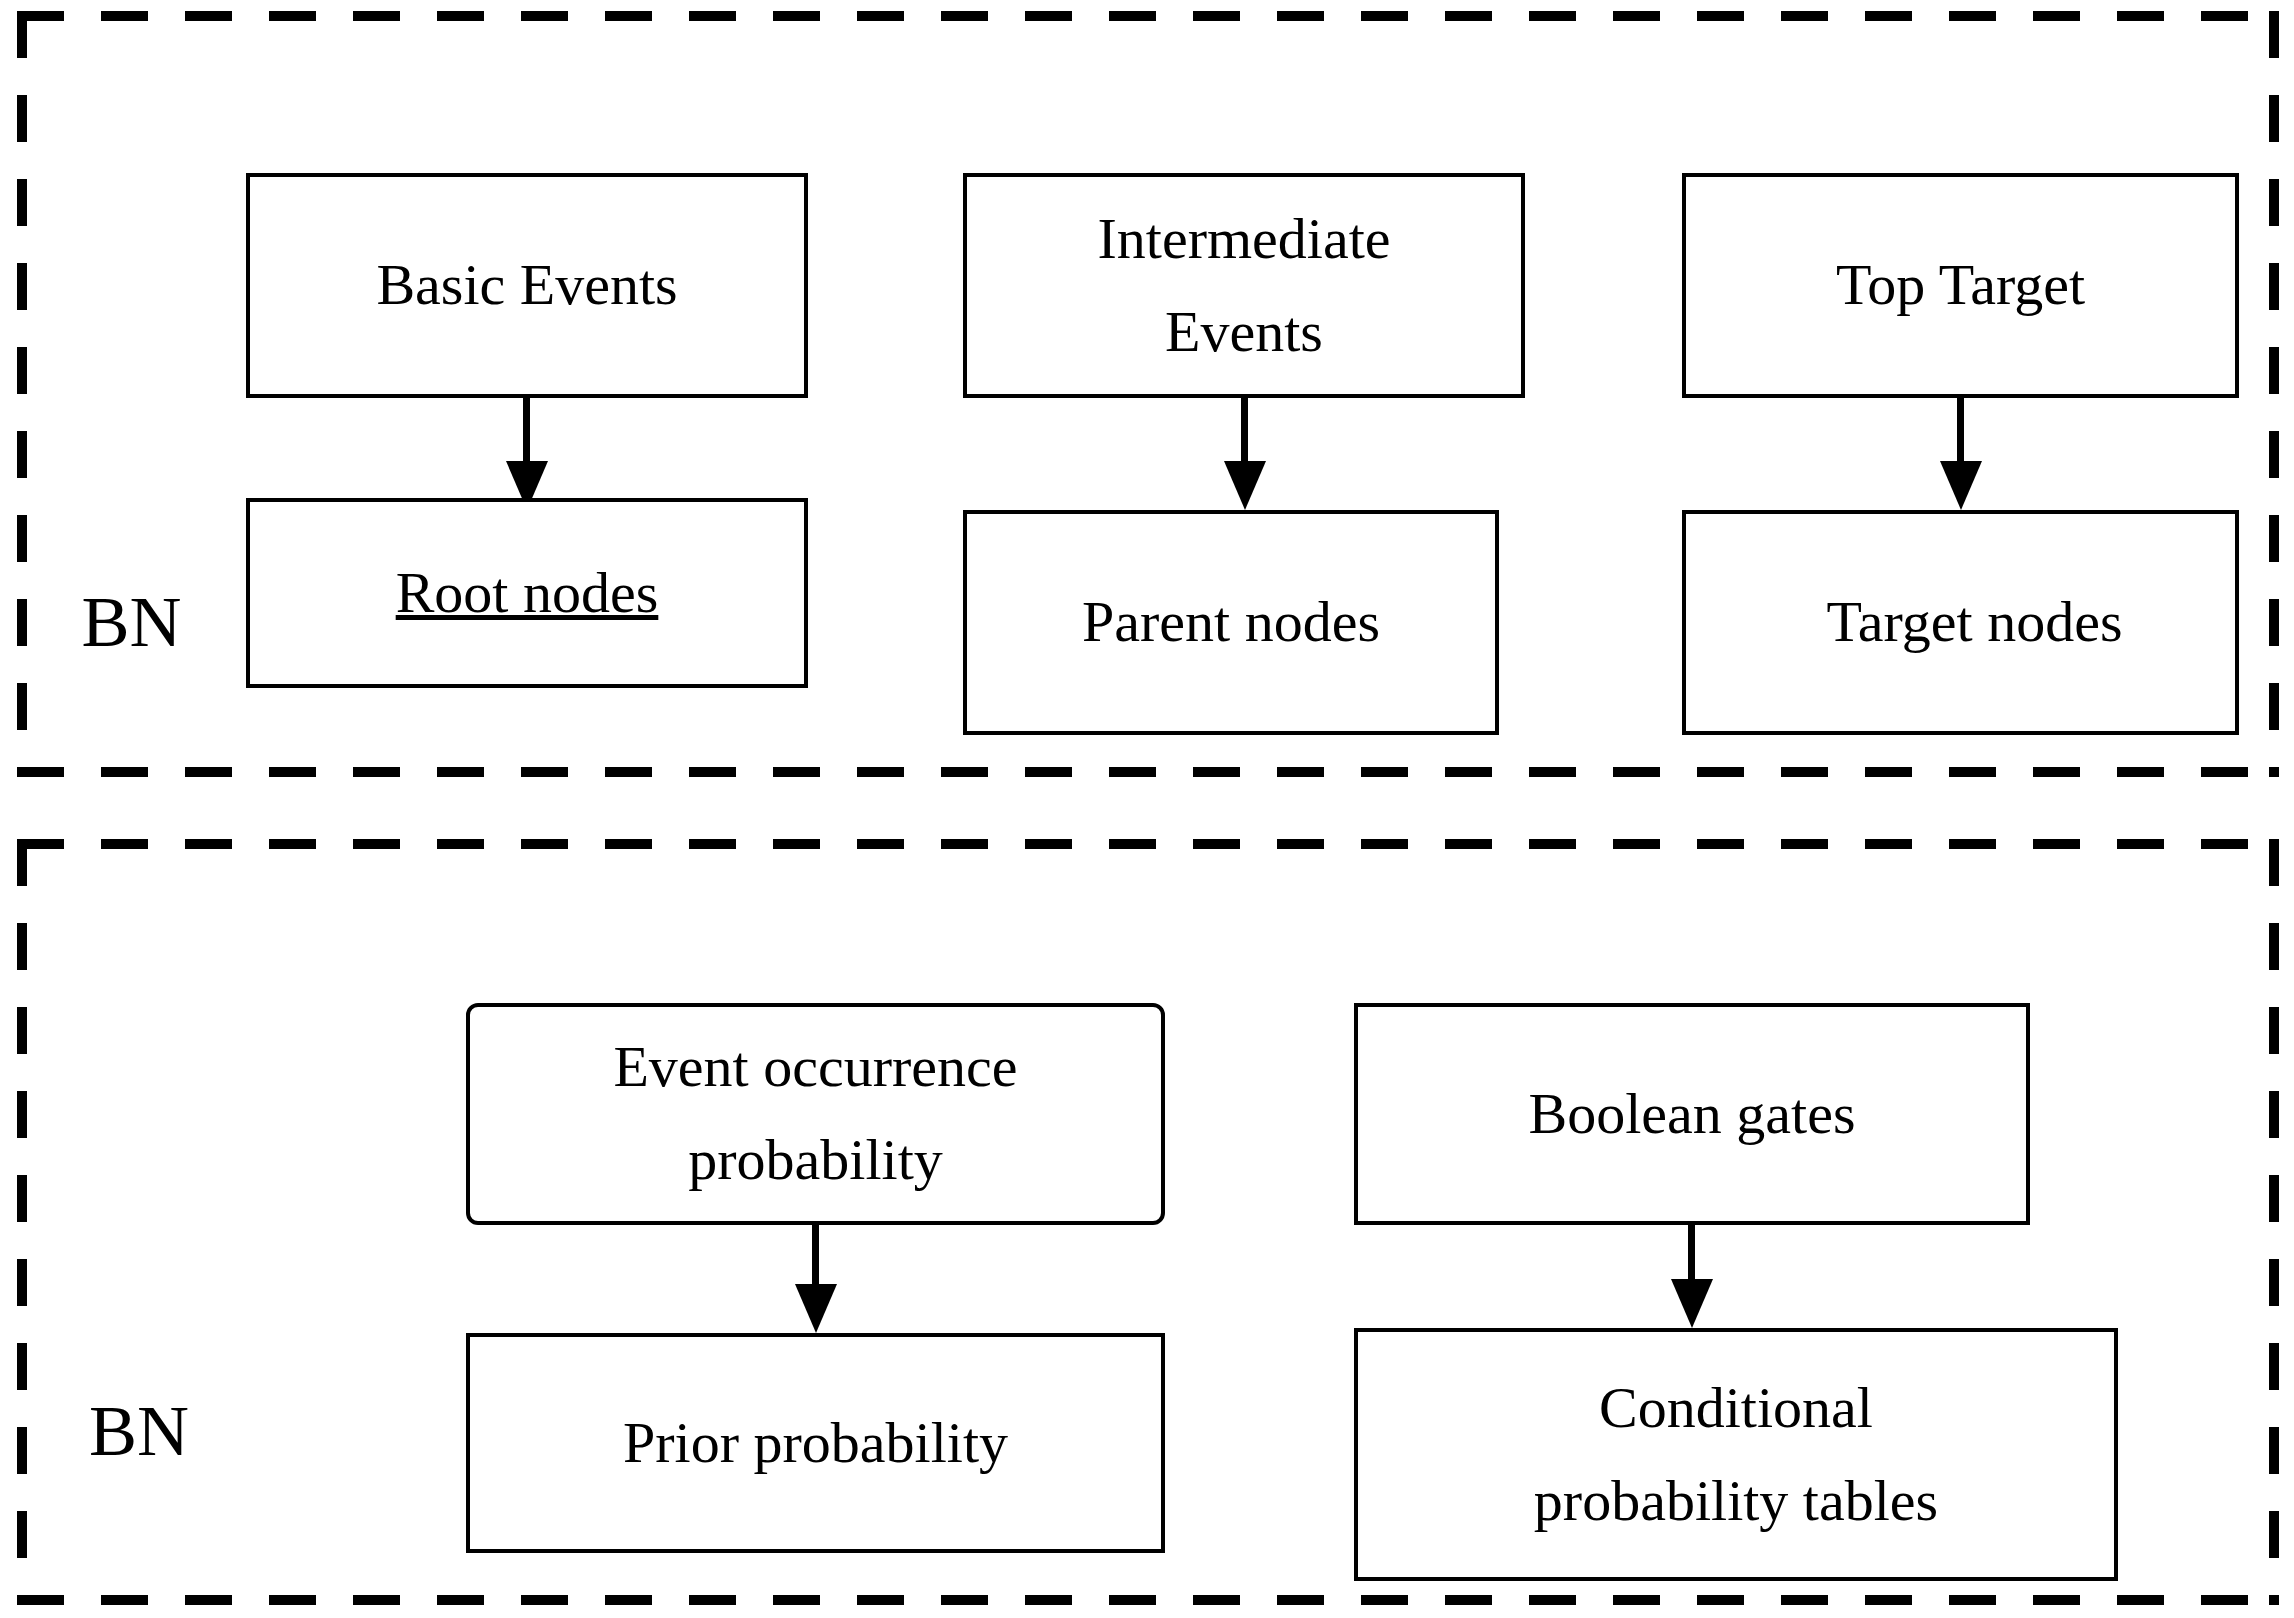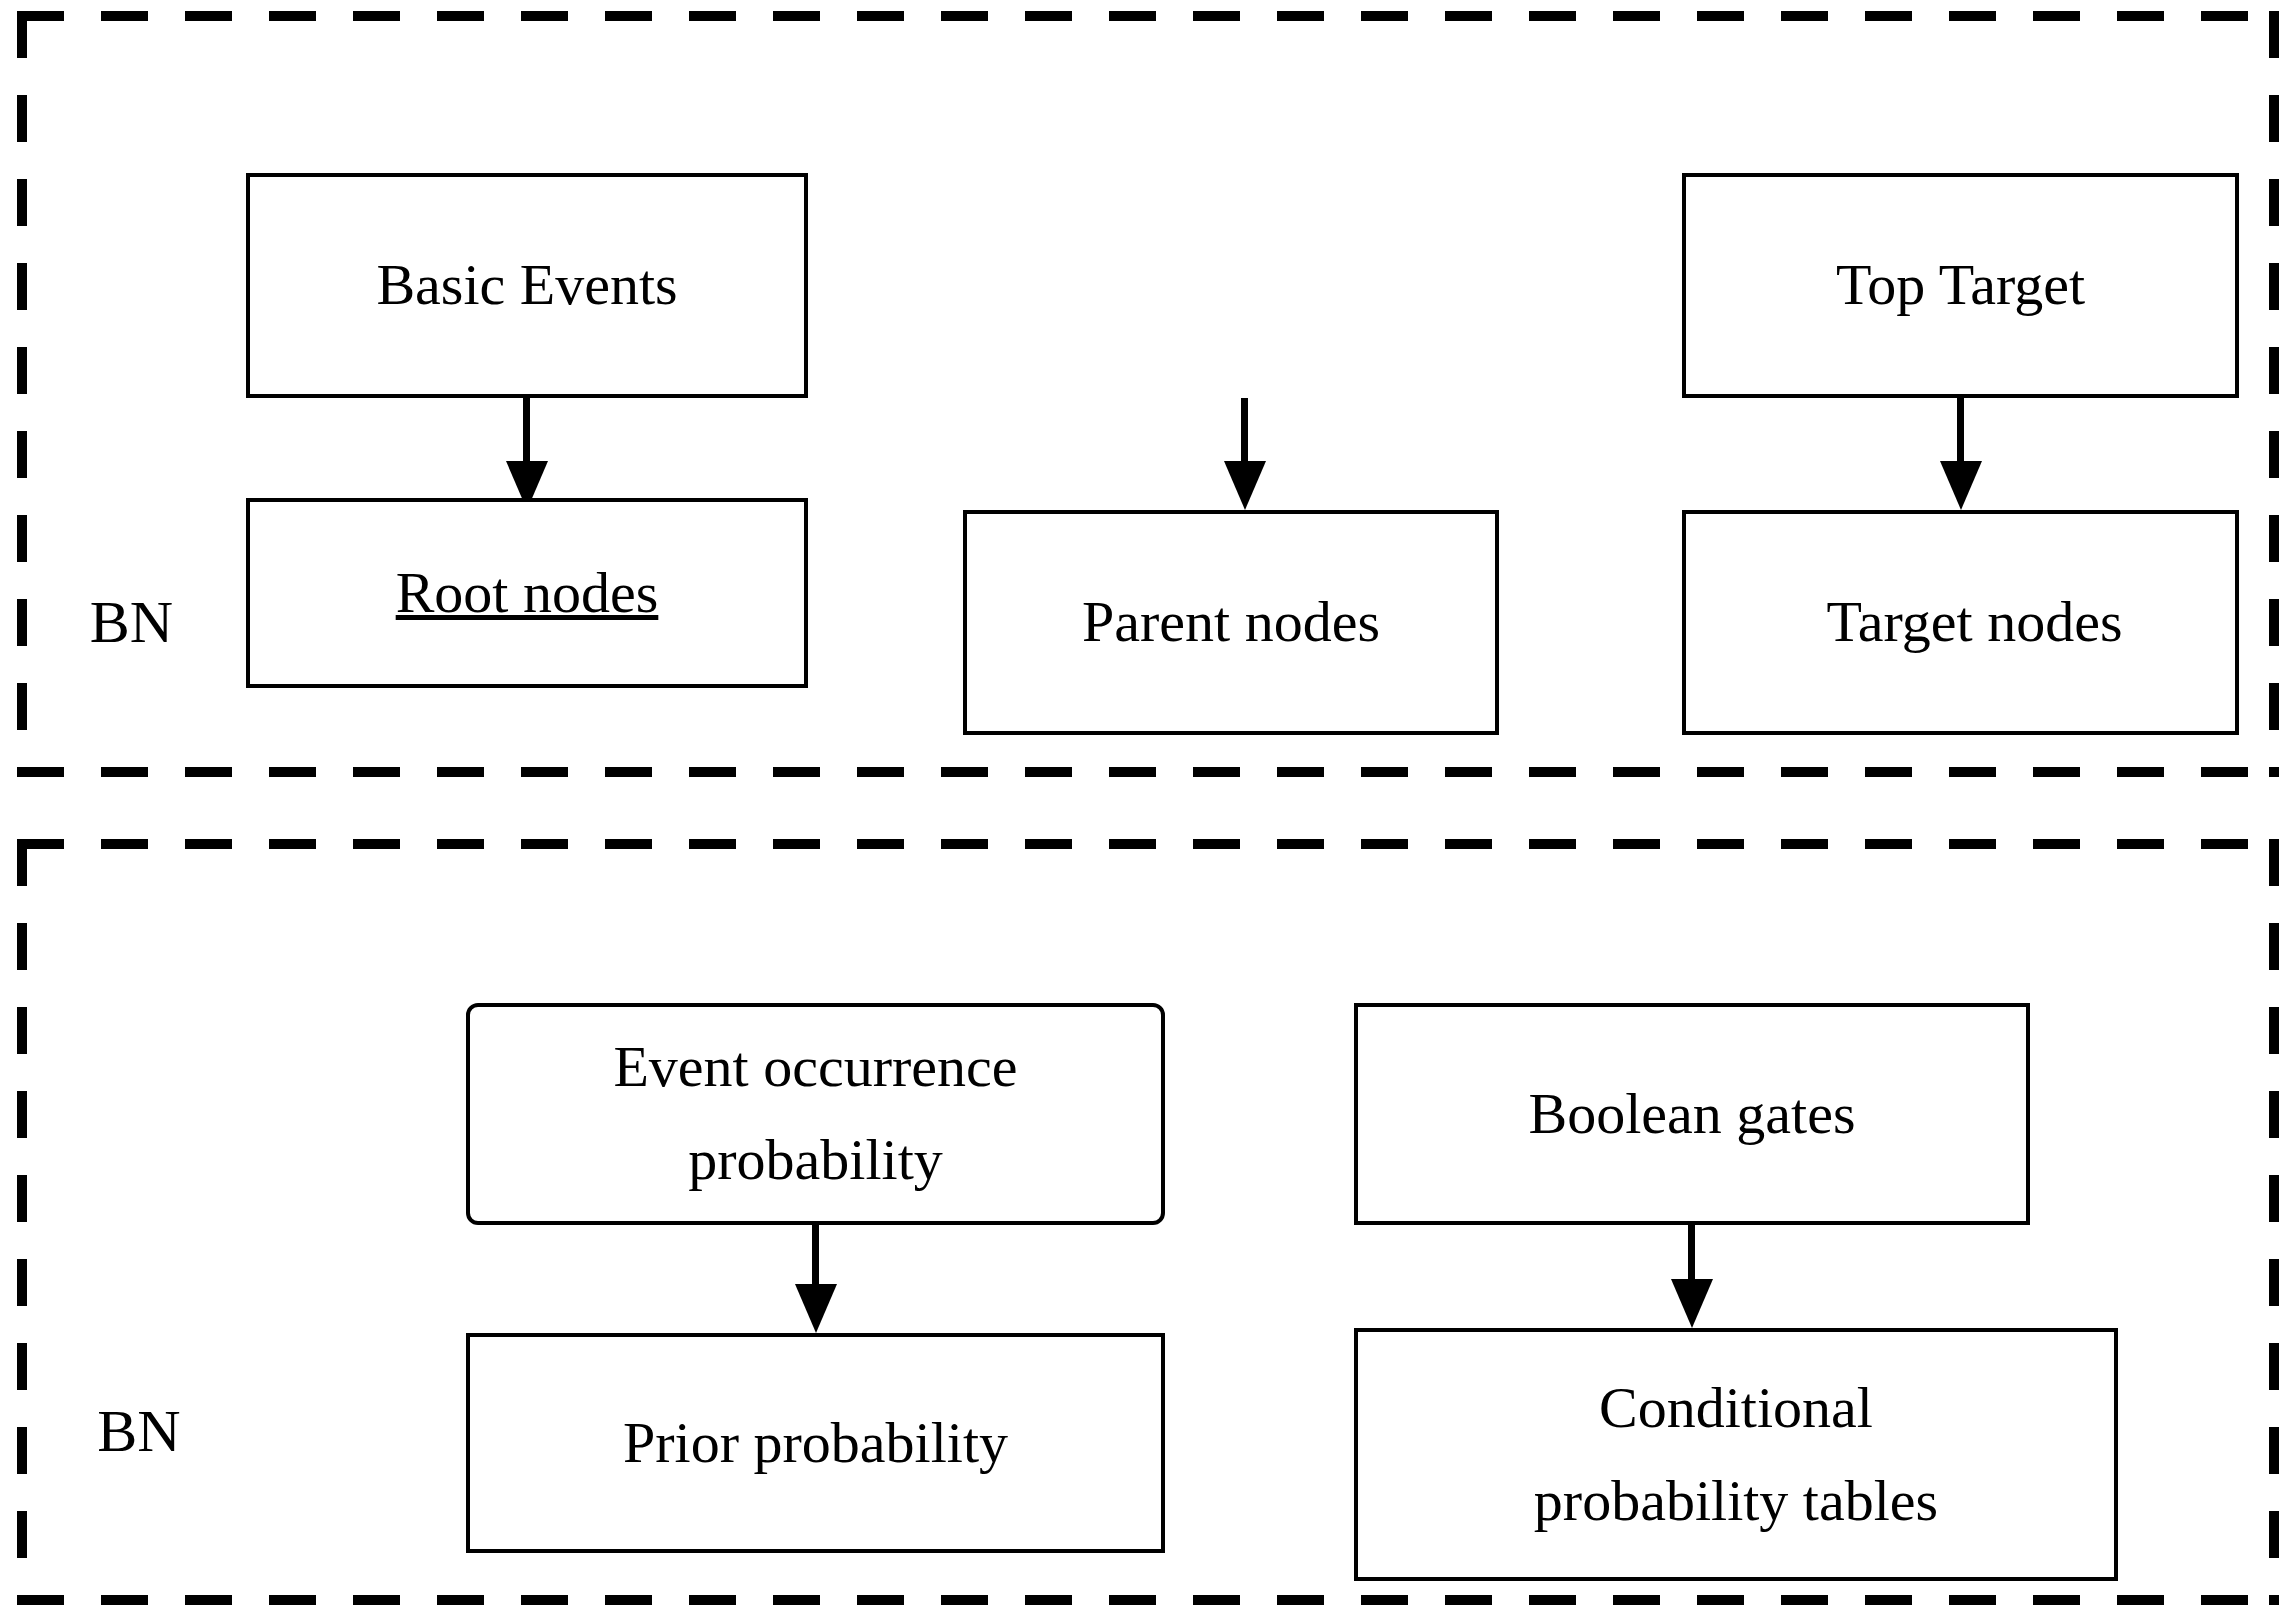--- a/index.html
+++ b/index.html
@@ -38,21 +38,21 @@
     text-align: center;
     font-size: 58px;
     line-height: 1.6;
     white-space: pre-line;
   }
   .bn-label {
     position: absolute;
     display: flex;
     align-items: center;
     justify-content: center;
-    font-size: 60px;
+    font-size: 72px;
     line-height: 1;
     text-align: right;
   }
   .arrow {
     position: absolute;
     width: 43px;
     display: flex;
     flex-direction: column;
     align-items: center;
   }
@@ -76,20 +76,22 @@
 
   <div class="bn-label" style="left:1.9px; top:498px; width:225px; height:225px;">BN</div>
 
   <div class="node" style="left:229px; top:162px; width:562px; height:225px;">Basic Events</div>
   <div class="arrow" style="left:488px; top:387px; height:112px;">
     <div class="stem"></div>
     <div class="head"></div>
   </div>
   <div class="node" style="left:229px; top:487px; width:562px; height:190px;text-decoration:underline;">Root nodes</div>
 
+  <div class="node" style="left:946px; top:162px; width:562px; height:225px;">Intermediate
+Events</div>
   <div class="arrow" style="left:1206px; top:387px; height:112px;">
     <div class="stem"></div>
     <div class="head"></div>
   </div>
   <div class="node" style="left:946px; top:499px; width:536px; height:225px;text-align:right;">Parent nodes</div>
 
   <div class="node" style="left:1665px; top:162px; width:557px; height:225px;">Top Target</div>
   <div class="arrow" style="left:1922px; top:387px; height:112px;">
     <div class="stem"></div>
     <div class="head"></div>

